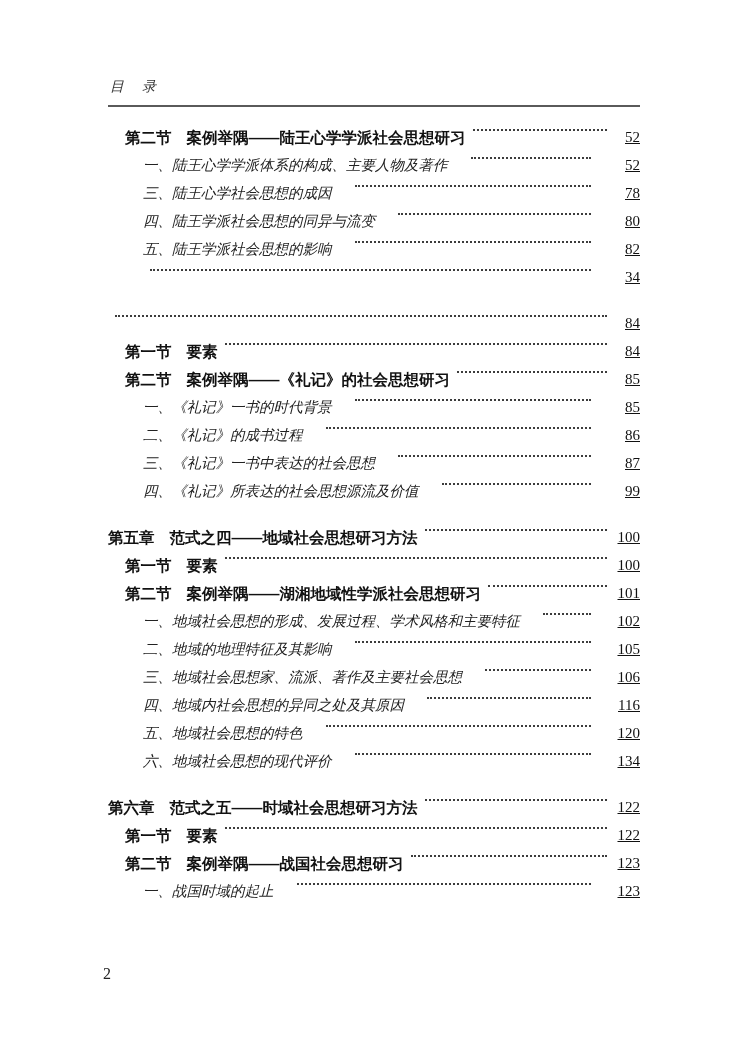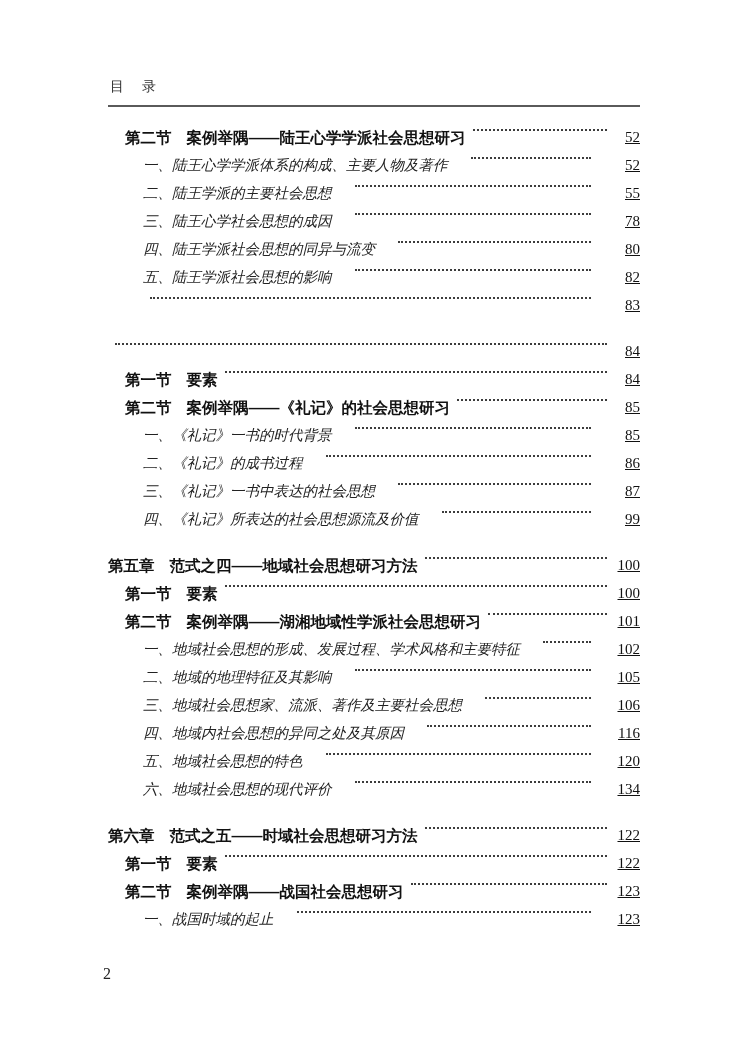--- a/index.html
+++ b/index.html
@@ -17,20 +17,21 @@
     left: 108px;
     top: 78px;
     width: 532px;
   }
   .running-head {
     font-family: "Liberation Serif", serif;
     font-size: 14px;
     color: #333;
     letter-spacing: 2px;
     padding-left: 2px;
+    font-style: italic;
   }
   .head-rule {
     border: none;
     border-top: 2px solid #5a5a5a;
     margin-top: 9px;
     width: 100%;
   }
   .toc {
     margin-top: 22px;
   }
@@ -99,42 +100,37 @@
           <span class="entry-text"><span class="entry-label">第二节</span><span>案例举隅——陆王心学学派社会思想研习</span></span>
           <span class="leader"></span>
           <span class="page-num">52</span>
         </div>
         <div class="toc-row level-item">
           <span class="entry-text"><span class="entry-label">一、</span><span>陆王心学学派体系的构成、主要人物及著作</span></span>
           <span class="leader"></span>
           <span class="page-num">52</span>
         </div>
         <div class="toc-row level-item">
-          <span class="entry-text"><span class="entry-label">二、</span><span>陆王学派的主要社会思想</span></span>
-          <span class="leader"></span>
-          <span class="page-num">55</span>
-        </div>
-        <div class="toc-row level-item">
           <span class="entry-text"><span class="entry-label">三、</span><span>陆王心学社会思想的成因</span></span>
           <span class="leader"></span>
           <span class="page-num">78</span>
         </div>
         <div class="toc-row level-item">
           <span class="entry-text"><span class="entry-label">四、</span><span>陆王学派社会思想的同异与流变</span></span>
           <span class="leader"></span>
           <span class="page-num">80</span>
         </div>
         <div class="toc-row level-item">
           <span class="entry-text"><span class="entry-label">五、</span><span>陆王学派社会思想的影响</span></span>
           <span class="leader"></span>
           <span class="page-num">82</span>
         </div>
         <div class="toc-row level-item">
           <span class="leader"></span>
-          <span class="page-num">83</span>
+          <span class="page-num">34</span>
         </div>
       </div>
       <div class="toc-group">
         <div class="toc-row level-chapter">
           <span class="leader"></span>
           <span class="page-num">84</span>
         </div>
         <div class="toc-row level-section">
           <span class="entry-text"><span class="entry-label">第一节</span><span>要素</span></span>
           <span class="leader"></span>

